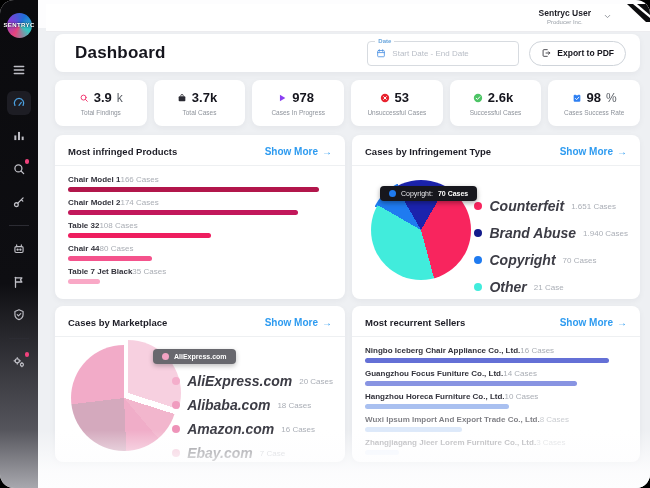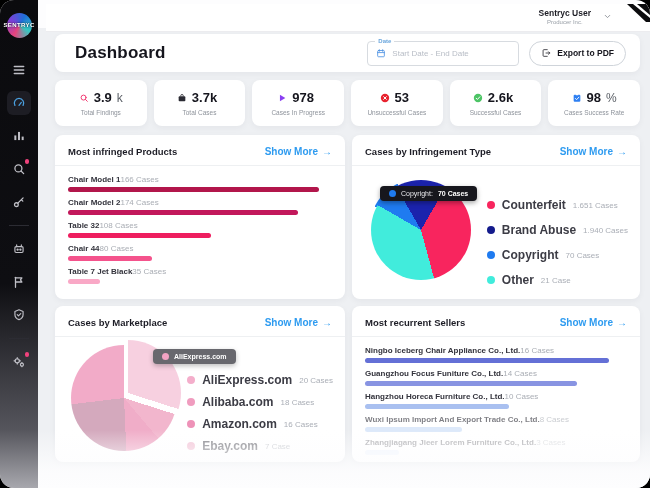--- a/index.html
+++ b/index.html
@@ -81,21 +81,21 @@
   .donut-total { font-size:14px; font-weight:700; color:#15151d; }
   .donut-sub { font-size:7.5px; color:#9aa0a8; margin-top:2px; }
   .tooltip-dark { position:absolute; left:28px; top:20px; z-index:5; background:#17171d; border-radius:4px; padding:4px 9px; display:flex; align-items:center; gap:5px; box-shadow:0 2px 5px rgba(0,0,0,.35); }
   .tooltip-dark .tt-dot { width:7px; height:7px; border-radius:50%; }
   .tt-label { font-size:7px; color:#e8e8ec; }
   .tt-value { font-size:7px; font-weight:700; color:#fff; }
 
   .legend { position:absolute; right:12px; top:32px; }
   .legend-row { display:flex; align-items:center; gap:7px; margin-bottom:11px; }
   .legend-dot { width:8px; height:8px; border-radius:50%; }
-  .legend-name { font-size:12px; font-weight:700; color:#3c3c45; }
+  .legend-name { font-size:14px; font-weight:700; color:#3c3c45;font-style:italic; }
   .legend-val { font-size:8px; color:#aaaeb6; }
 
   
   .pie-wrap { position:absolute; left:16px; top:8px; width:106px; height:106px; }
   .pie-base, .pie-exploded { position:absolute; inset:0; border-radius:50%; }
   .mk-legend { top:36px; }
   .mk-legend .legend-row { margin-bottom:8px; }
   .tooltip-gray { position:absolute; left:98px; top:12px; z-index:5; background:#68686e; border-radius:4px; padding:4px 9px; display:flex; align-items:center; gap:5px; box-shadow:0 2px 5px rgba(0,0,0,.25); }
   .tooltip-gray .tt-dot { width:7px; height:7px; border-radius:50%; }
 

